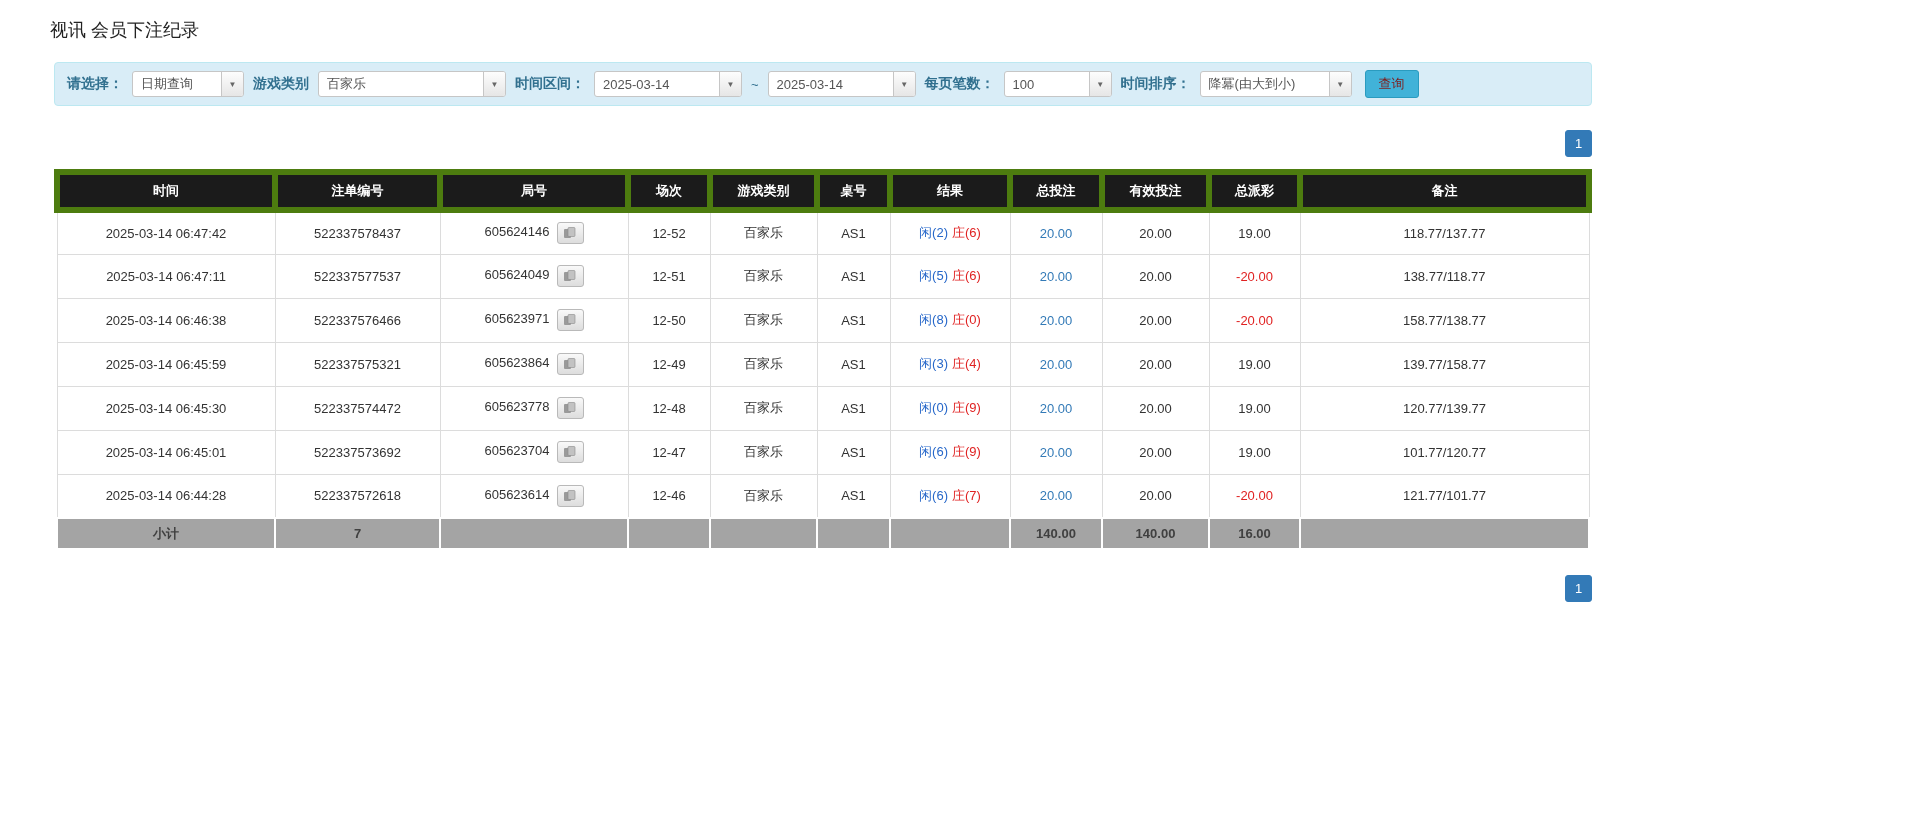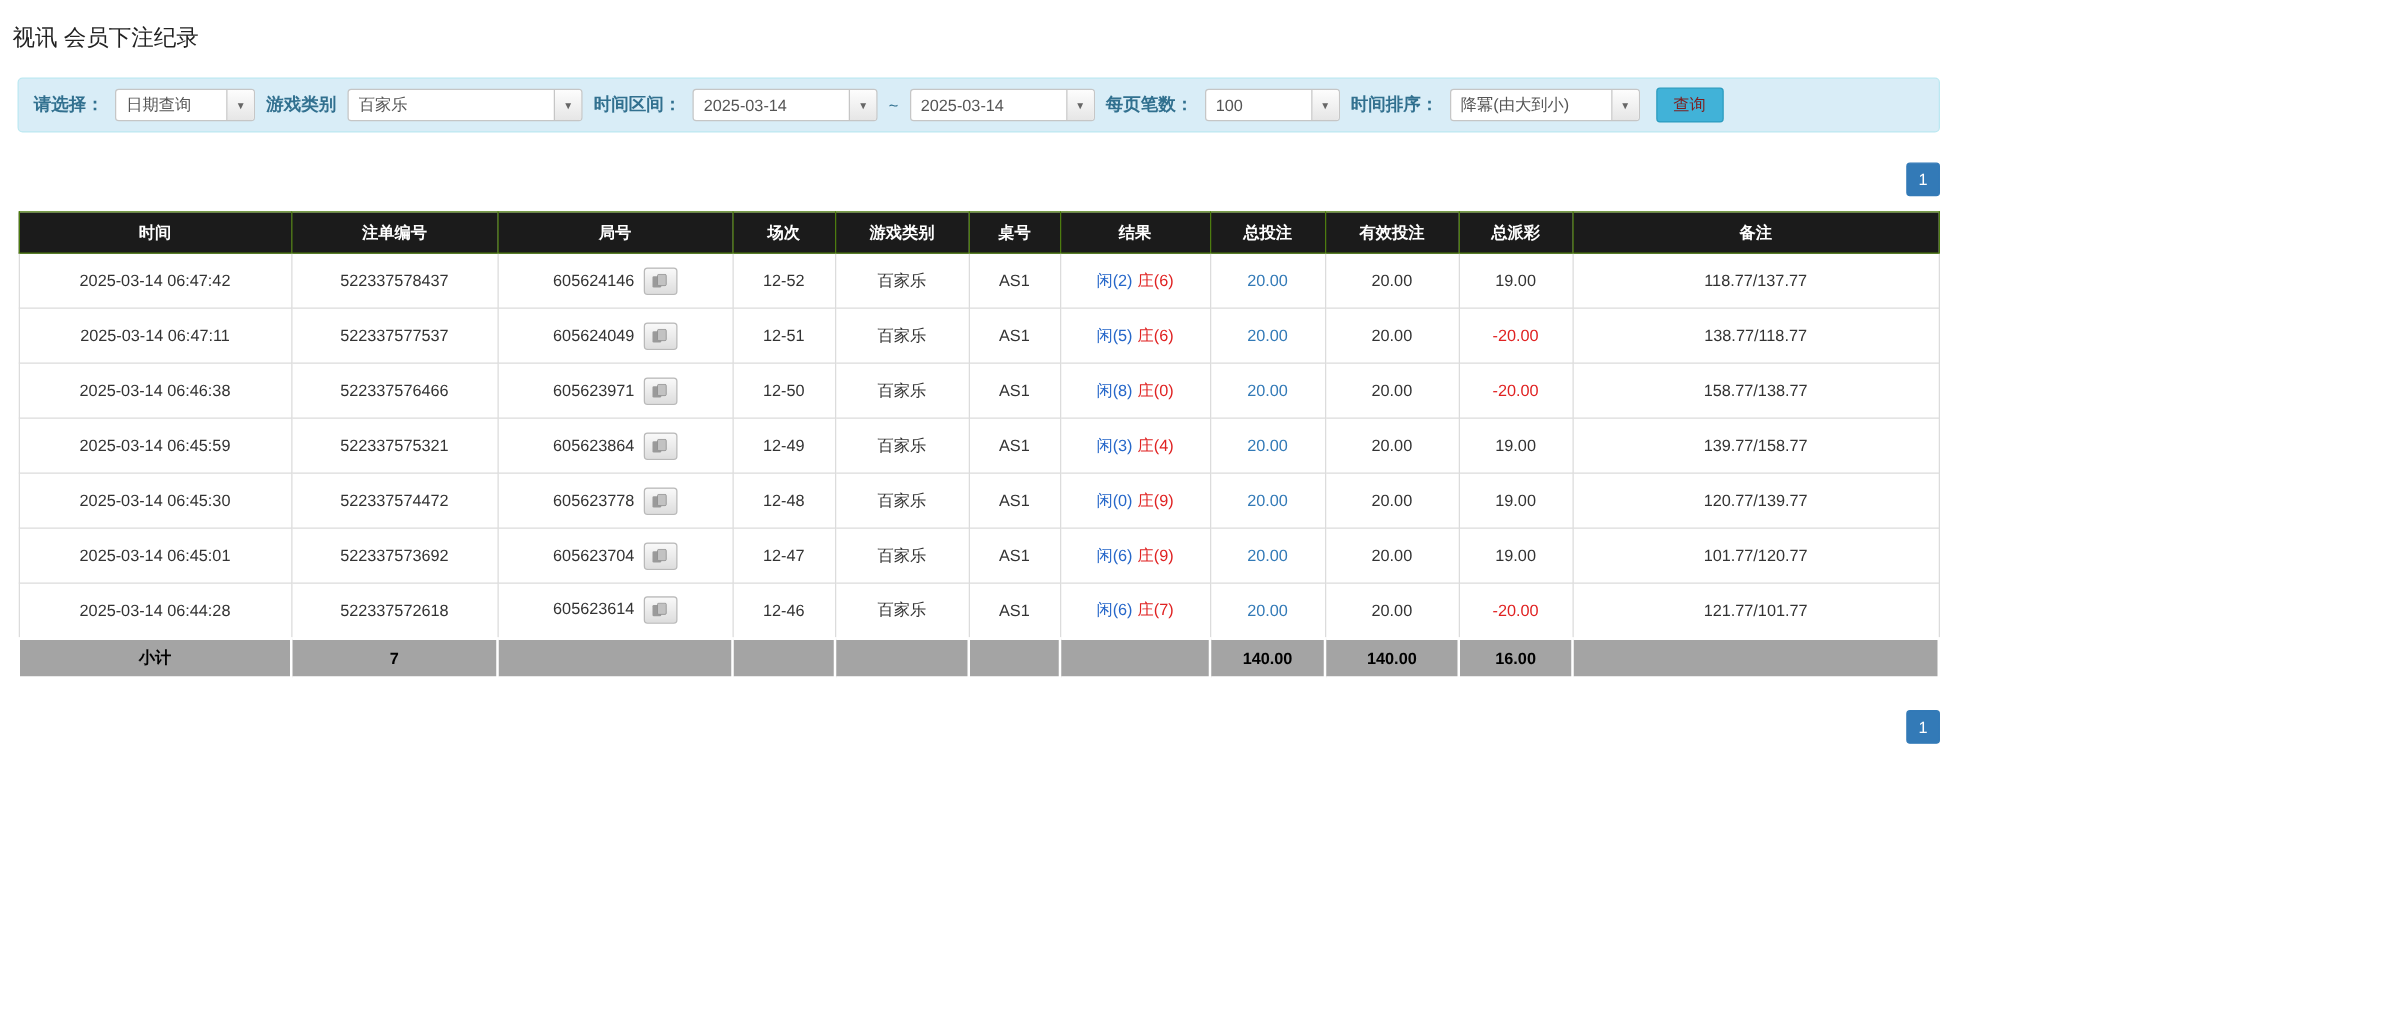--- a/index.html
+++ b/index.html
@@ -1,18 +1,18 @@
 <!DOCTYPE html>
 <html><head>
 <meta charset="utf-8">
 <style>
   * { box-sizing: border-box; }
   html,body { margin:0; padding:0; background:#fff; }
   body { font-family:"Liberation Sans","DejaVu Sans",sans-serif; color:#333; }
-  .container { width:1552px; padding:10px 0 20px 14px; }
+  .container { width:1552px; padding:10px 0 20px 14px;margin-left:40px; }
 
   .page-title { font-size:18px; font-weight:500; color:#222; margin:8px 0 20px -4px; }
 
   
   .filter-bar {
     background:#d9edf7; border:1px solid #bce8f1; border-radius:4px;
     padding:7px 12px; display:flex; align-items:center; gap:9px;
   }
   .filter-label { color:#31708f; font-weight:bold; font-size:14px; white-space:nowrap; }
   .combo {
@@ -48,39 +48,39 @@
   .page-btn {
     min-width:27px; height:27px; background:#337ab7; border:1px solid #337ab7;
     color:#fff; font-size:13px; border-radius:3px; display:flex;
     align-items:center; justify-content:center; cursor:pointer;
   }
 
   
   table.records { width:100%; border-collapse:collapse; table-layout:fixed; font-size:13px; }
   table.records th {
     background:#1b1b1b; color:#fff; font-weight:bold; text-align:center;
-    padding:7px 4px; border:1px solid #4d7c0f; font-size:13px;
+    padding:7px 4px; border:6px solid #4d7c0f; font-size:13px;
   }
   table.records td {
     border:1px solid #dcdcdc; text-align:center; padding:2px 4px;
     height:44px; color:#333; background:#fff;
   }
   .bet-link { color:#337ab7; text-decoration:none; cursor:pointer; }
   .player { color:#2667c9; }
   .banker { color:#e02222; margin-left:4px; }
   td.payout.neg { color:#e02222; }
   .card-btn {
     width:27px; height:22px; margin-left:7px; padding:0;
     border:1px solid #b9b9b9; border-radius:3px;
     background:linear-gradient(#f9f9f9,#dddddd);
     display:inline-flex; align-items:center; justify-content:center;
     vertical-align:middle; cursor:pointer;
   }
   tr.summary td {
-    background:#a4a4a4; color:#000000; font-weight:bold;
+    background:#a4a4a4; color:#404040; font-weight:bold;
     height:31px; border:2px solid #fff; font-size:13px;
   }
 </style>
 </head>
 <body>
 
 <div class="container">
 
   <div class="page-title">视讯 会员下注纪录</div>
 

